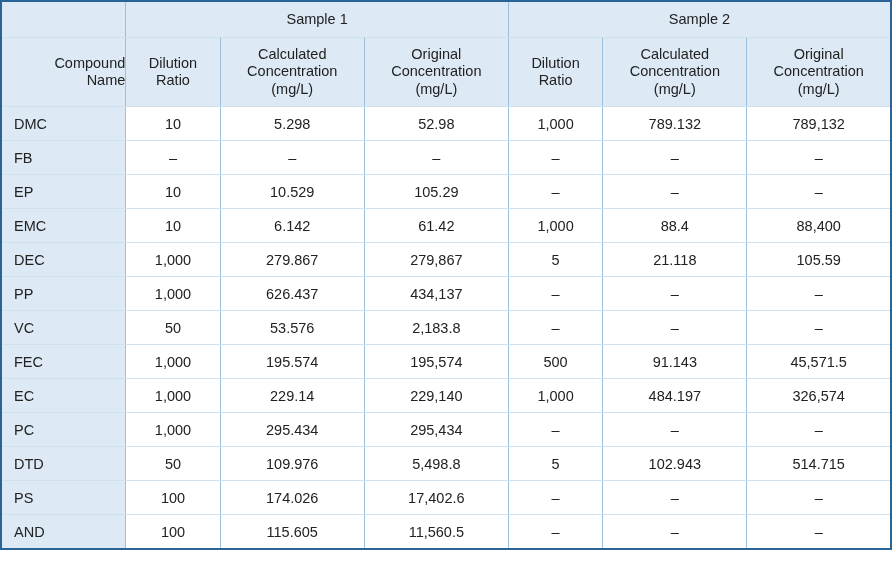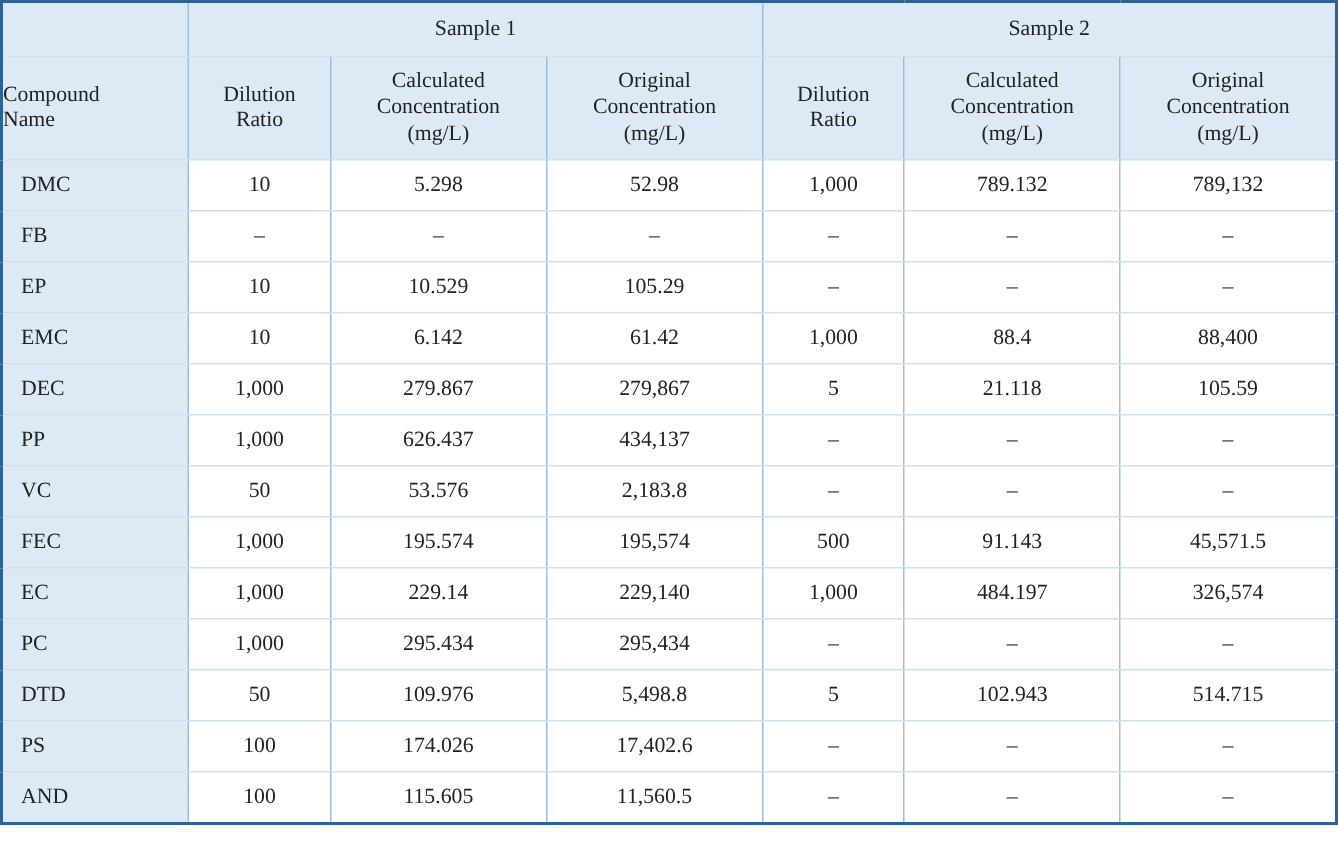--- a/index.html
+++ b/index.html
@@ -11,21 +11,20 @@
     width: 892px;
     height: 561px;
     font-family: "Liberation Sans", sans-serif;
     color: #222222;
     overflow: hidden;
   }
   #table-wrap {
     width: 892px;
     height: 561px;
     box-sizing: border-box;
-    font-family: Liberation Serif, serif;
   }
   table.data-table {
     border-collapse: collapse;
     width: 892px;
     table-layout: fixed;
     border-top: 2px solid #2a6496;
     border-bottom: 2px solid #2a6496;
   }
   table.data-table td,
   table.data-table th {
@@ -60,21 +59,21 @@
     background: #ddeaf6;
     border-bottom: none;
   }
   th.sub-head {
     height: 68px;
     padding: 2px 4px;
     border-bottom: 2px solid #2a6496;
   }
   th.compound-head {
     vertical-align: middle;
-    text-align: left;
+    text-align: right;
     padding-left: 12px;
     border-bottom: 2px solid #2a6496;
   }
 
   tbody td {
     height: 33px;
     text-align: center;
     vertical-align: middle;
     background: #ffffff;
   }

